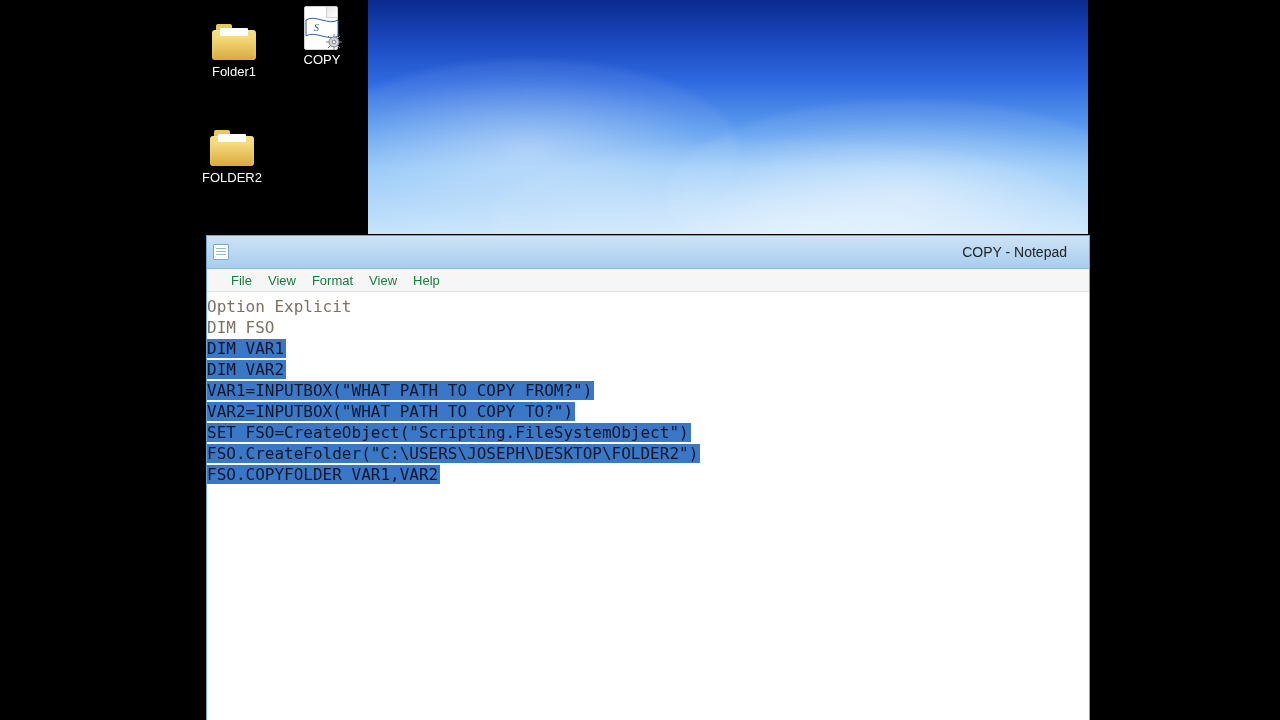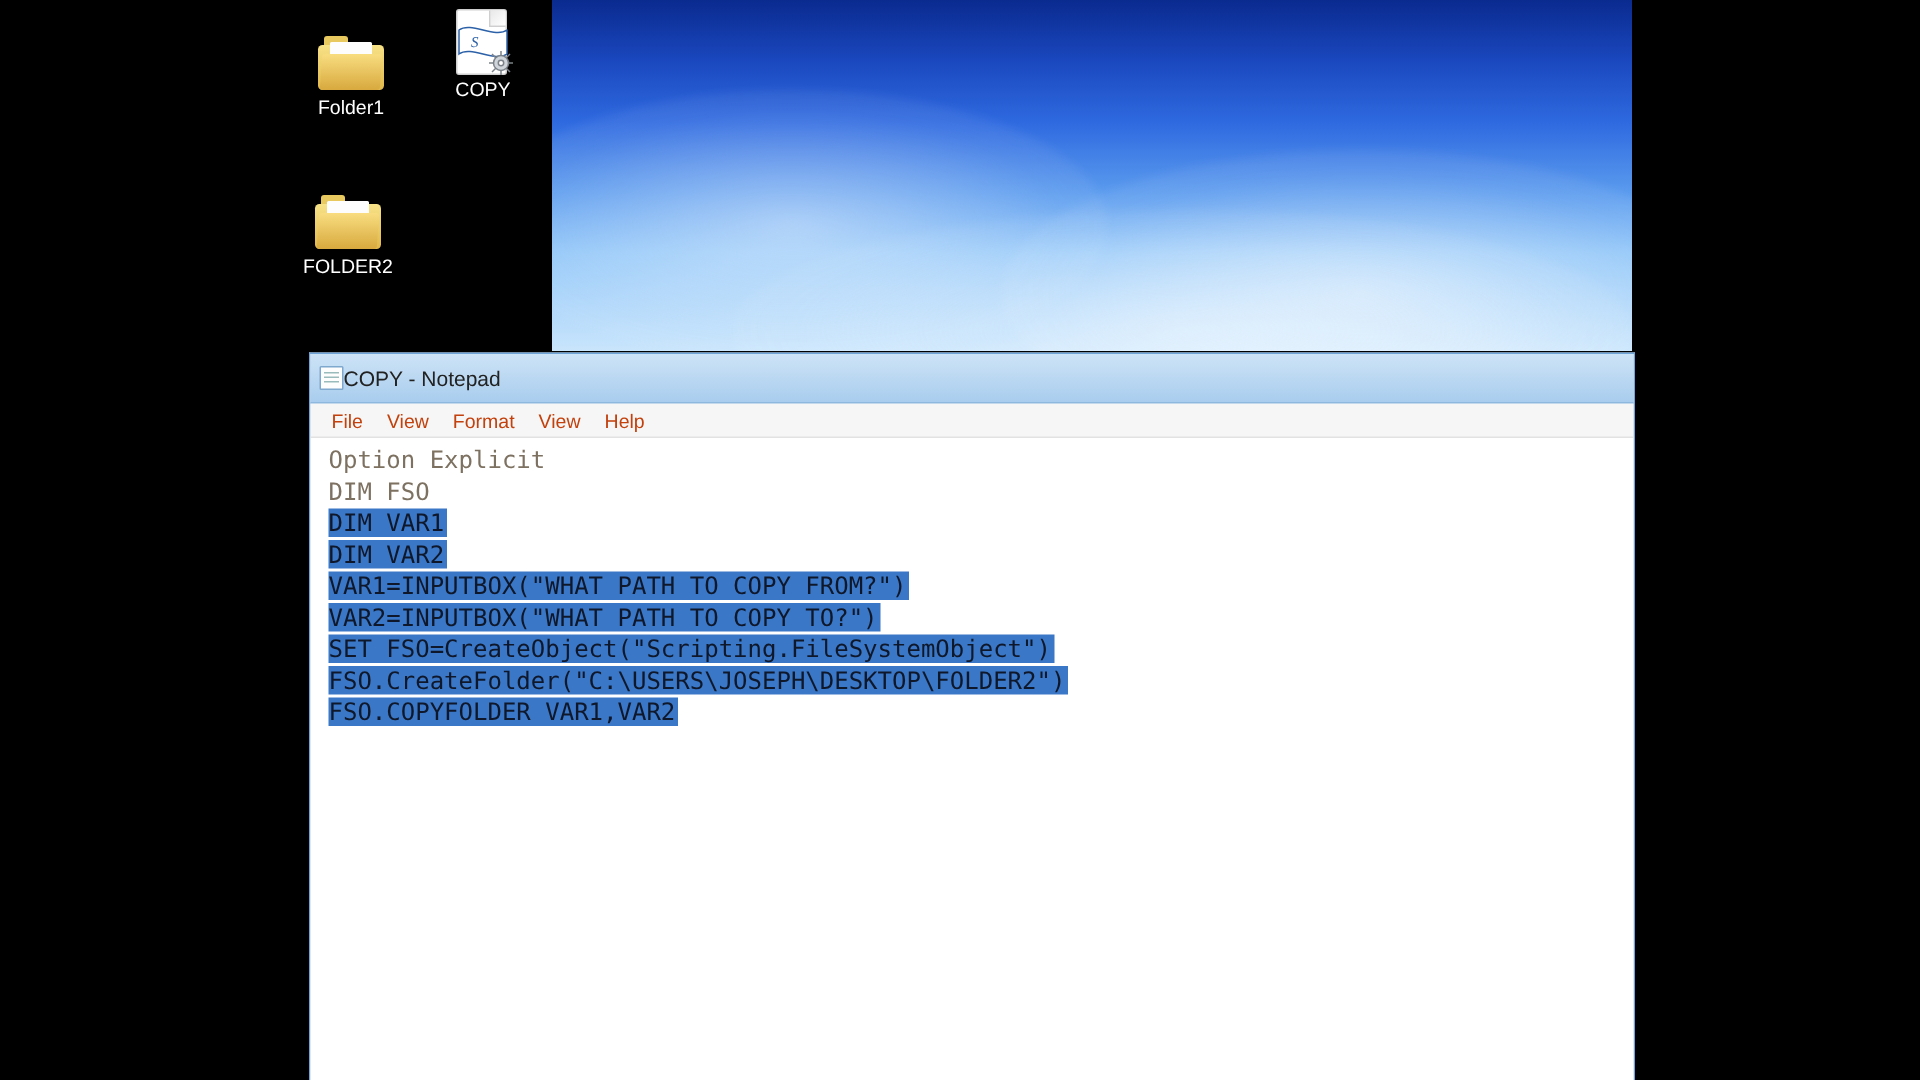--- a/index.html
+++ b/index.html
@@ -111,42 +111,42 @@
     position: relative;
   }
   .titlebar .app-icon .pg {
     position:absolute; inset:0; background:#fdfdfd; border:1px solid #7fa8ce; border-radius:1px;
   }
   .titlebar .app-icon .pg::after {
     content:""; position:absolute; left:2px; right:2px; top:3px; height:1px; background:#9bb; box-shadow:0 3px 0 #9bb, 0 6px 0 #9bb;
   }
   .titlebar .title {
     flex: 1;
-    text-align: left;
+    text-align: right;
     color: #222;
     font-size: 14px;
     padding-right: 22px;
   }
 
   .menubar {
     height: 22px;
     display: flex;
     align-items: center;
-    padding-left: 6px;
+    padding-left: 16px;
     font-size: 13px;
     background: #f6f6f6;
     border-bottom: 1px solid #e2e2e2;
-    color: #c2410c;
+    color: #15803d;
   }
   .menubar .item { padding: 1px 8px; cursor: default; }
 
   .editor {
     position: absolute;
     left: 0; right: 0; top: 56px; bottom: 0;
-    padding: 4px 12px;
+    padding: 4px 0;
     font-family: Consolas, "Lucida Console", monospace;
     font-size: 16px;
     line-height: 21px;
     color: #7d7161;
     white-space: pre;
     overflow: hidden;
     background:#fff;
   }
   .editor .line { display:block; }
   .editor .sel {

